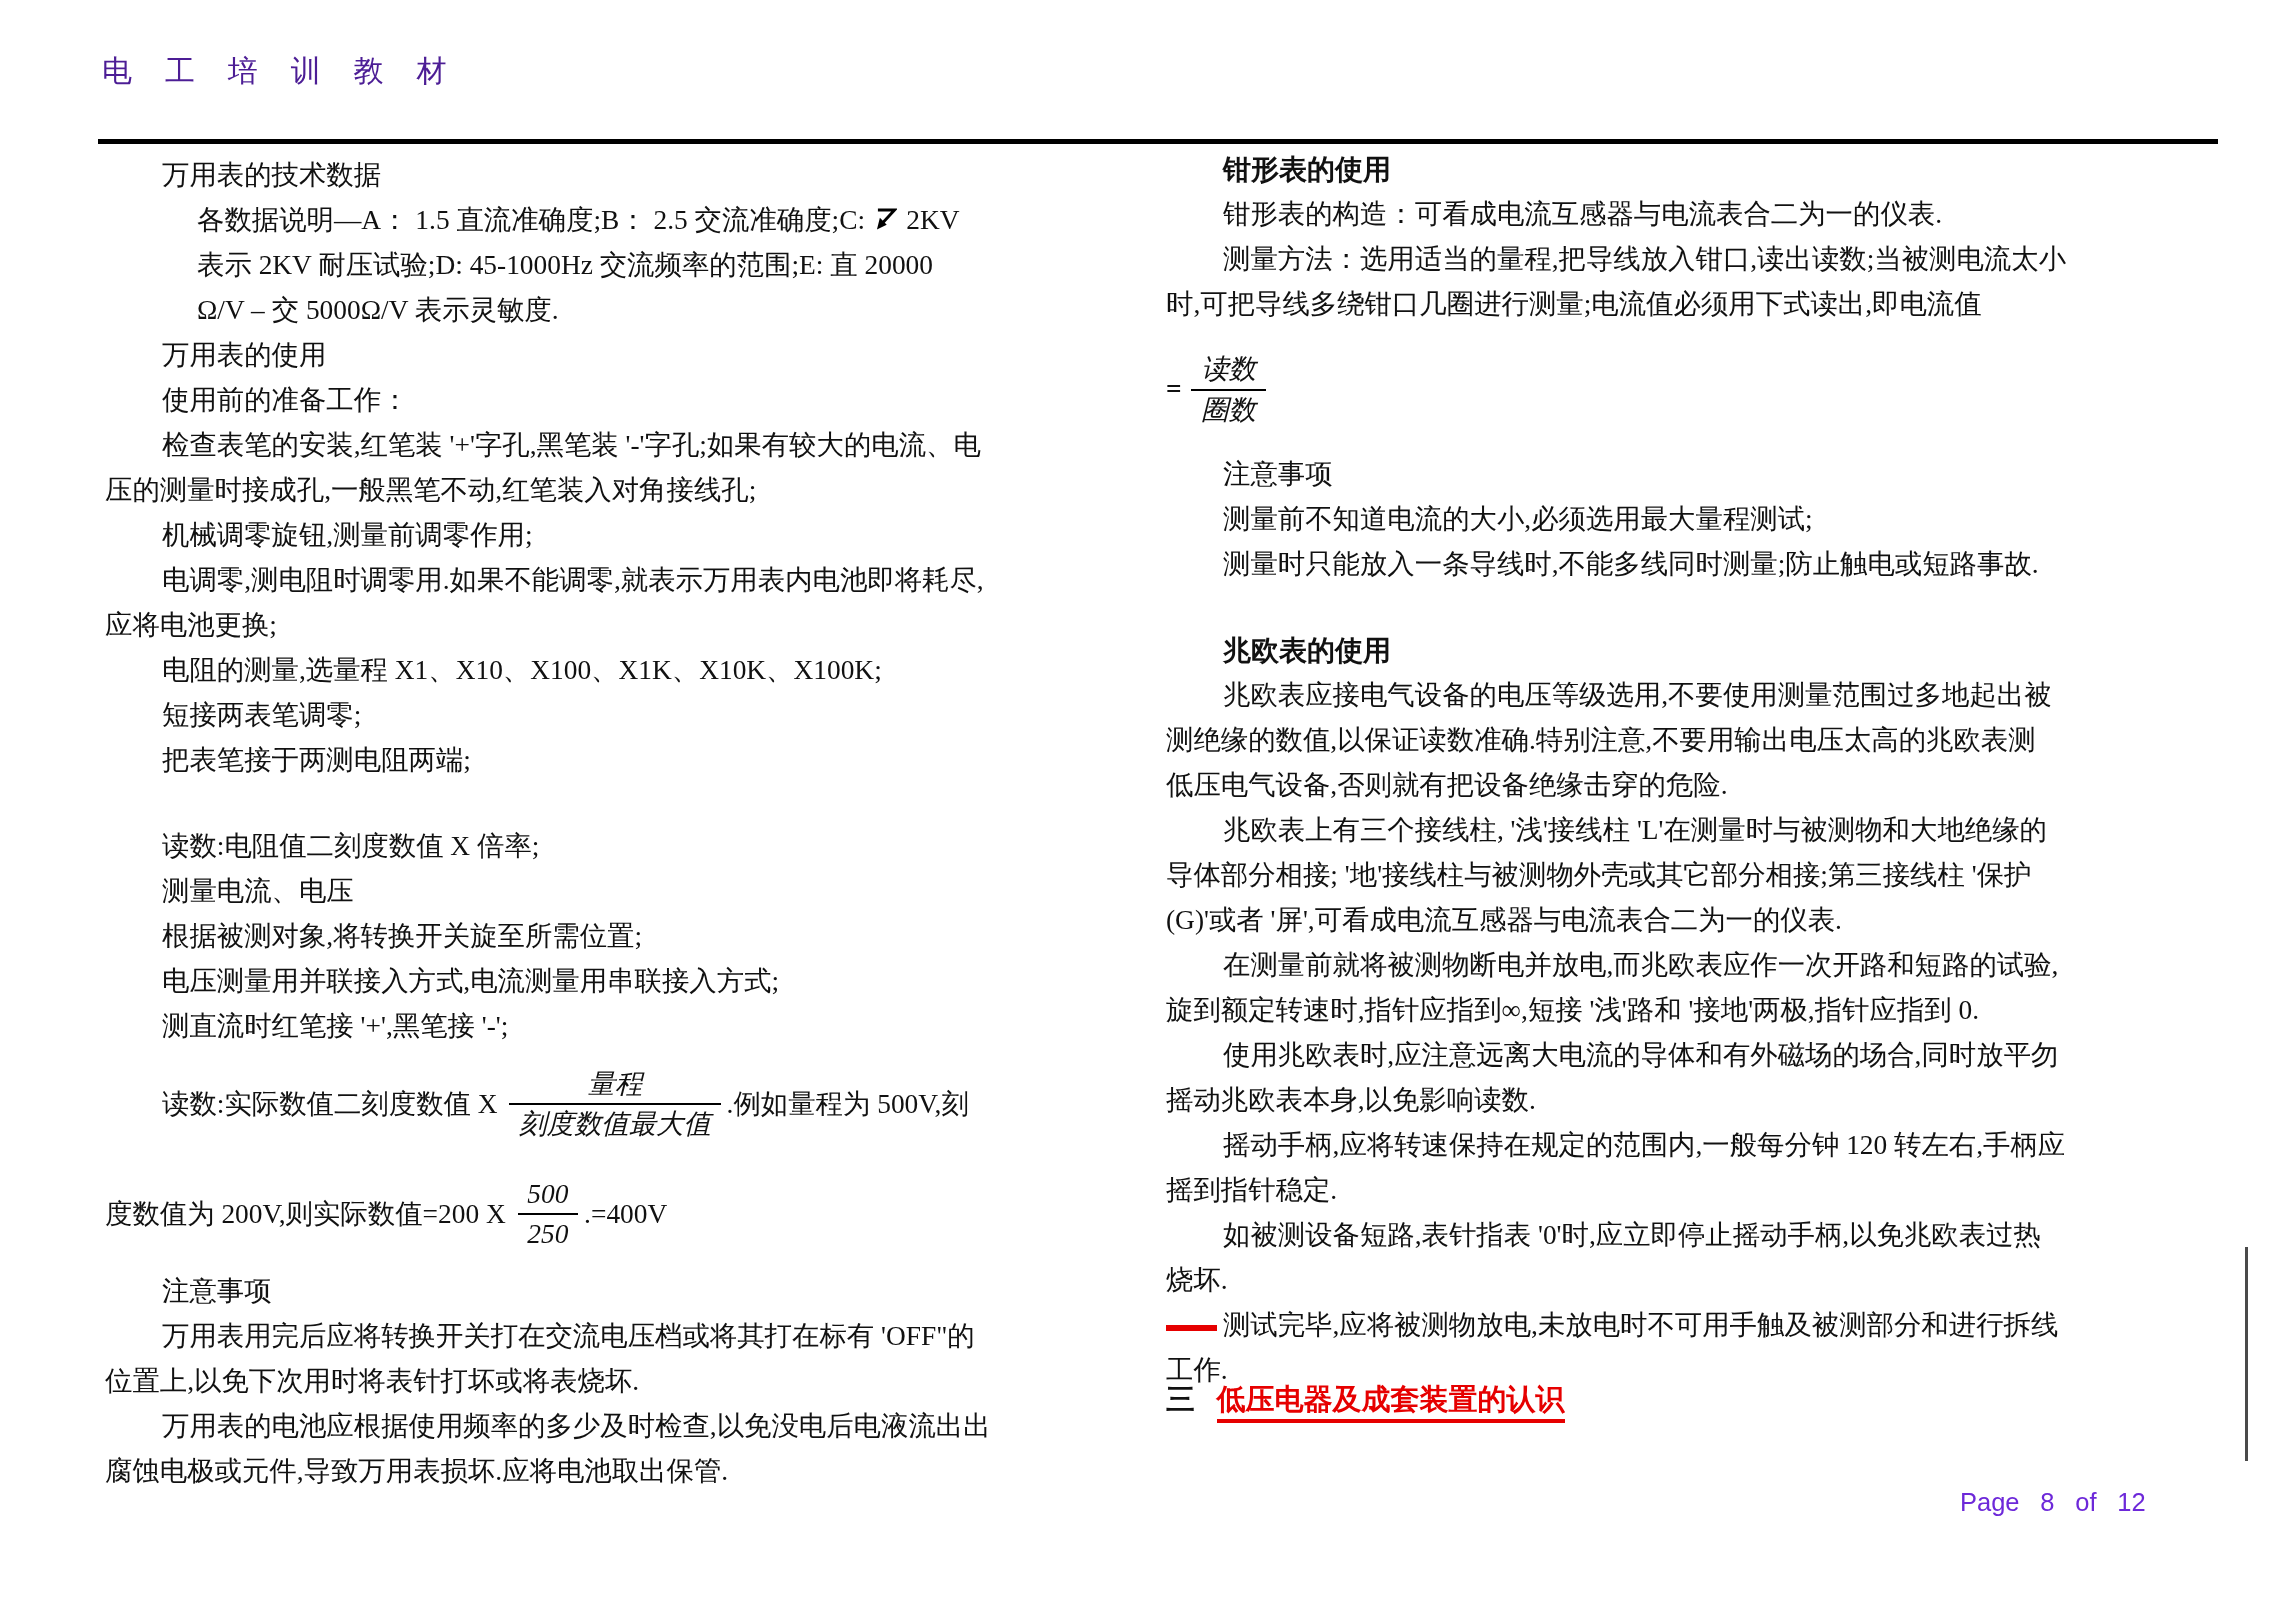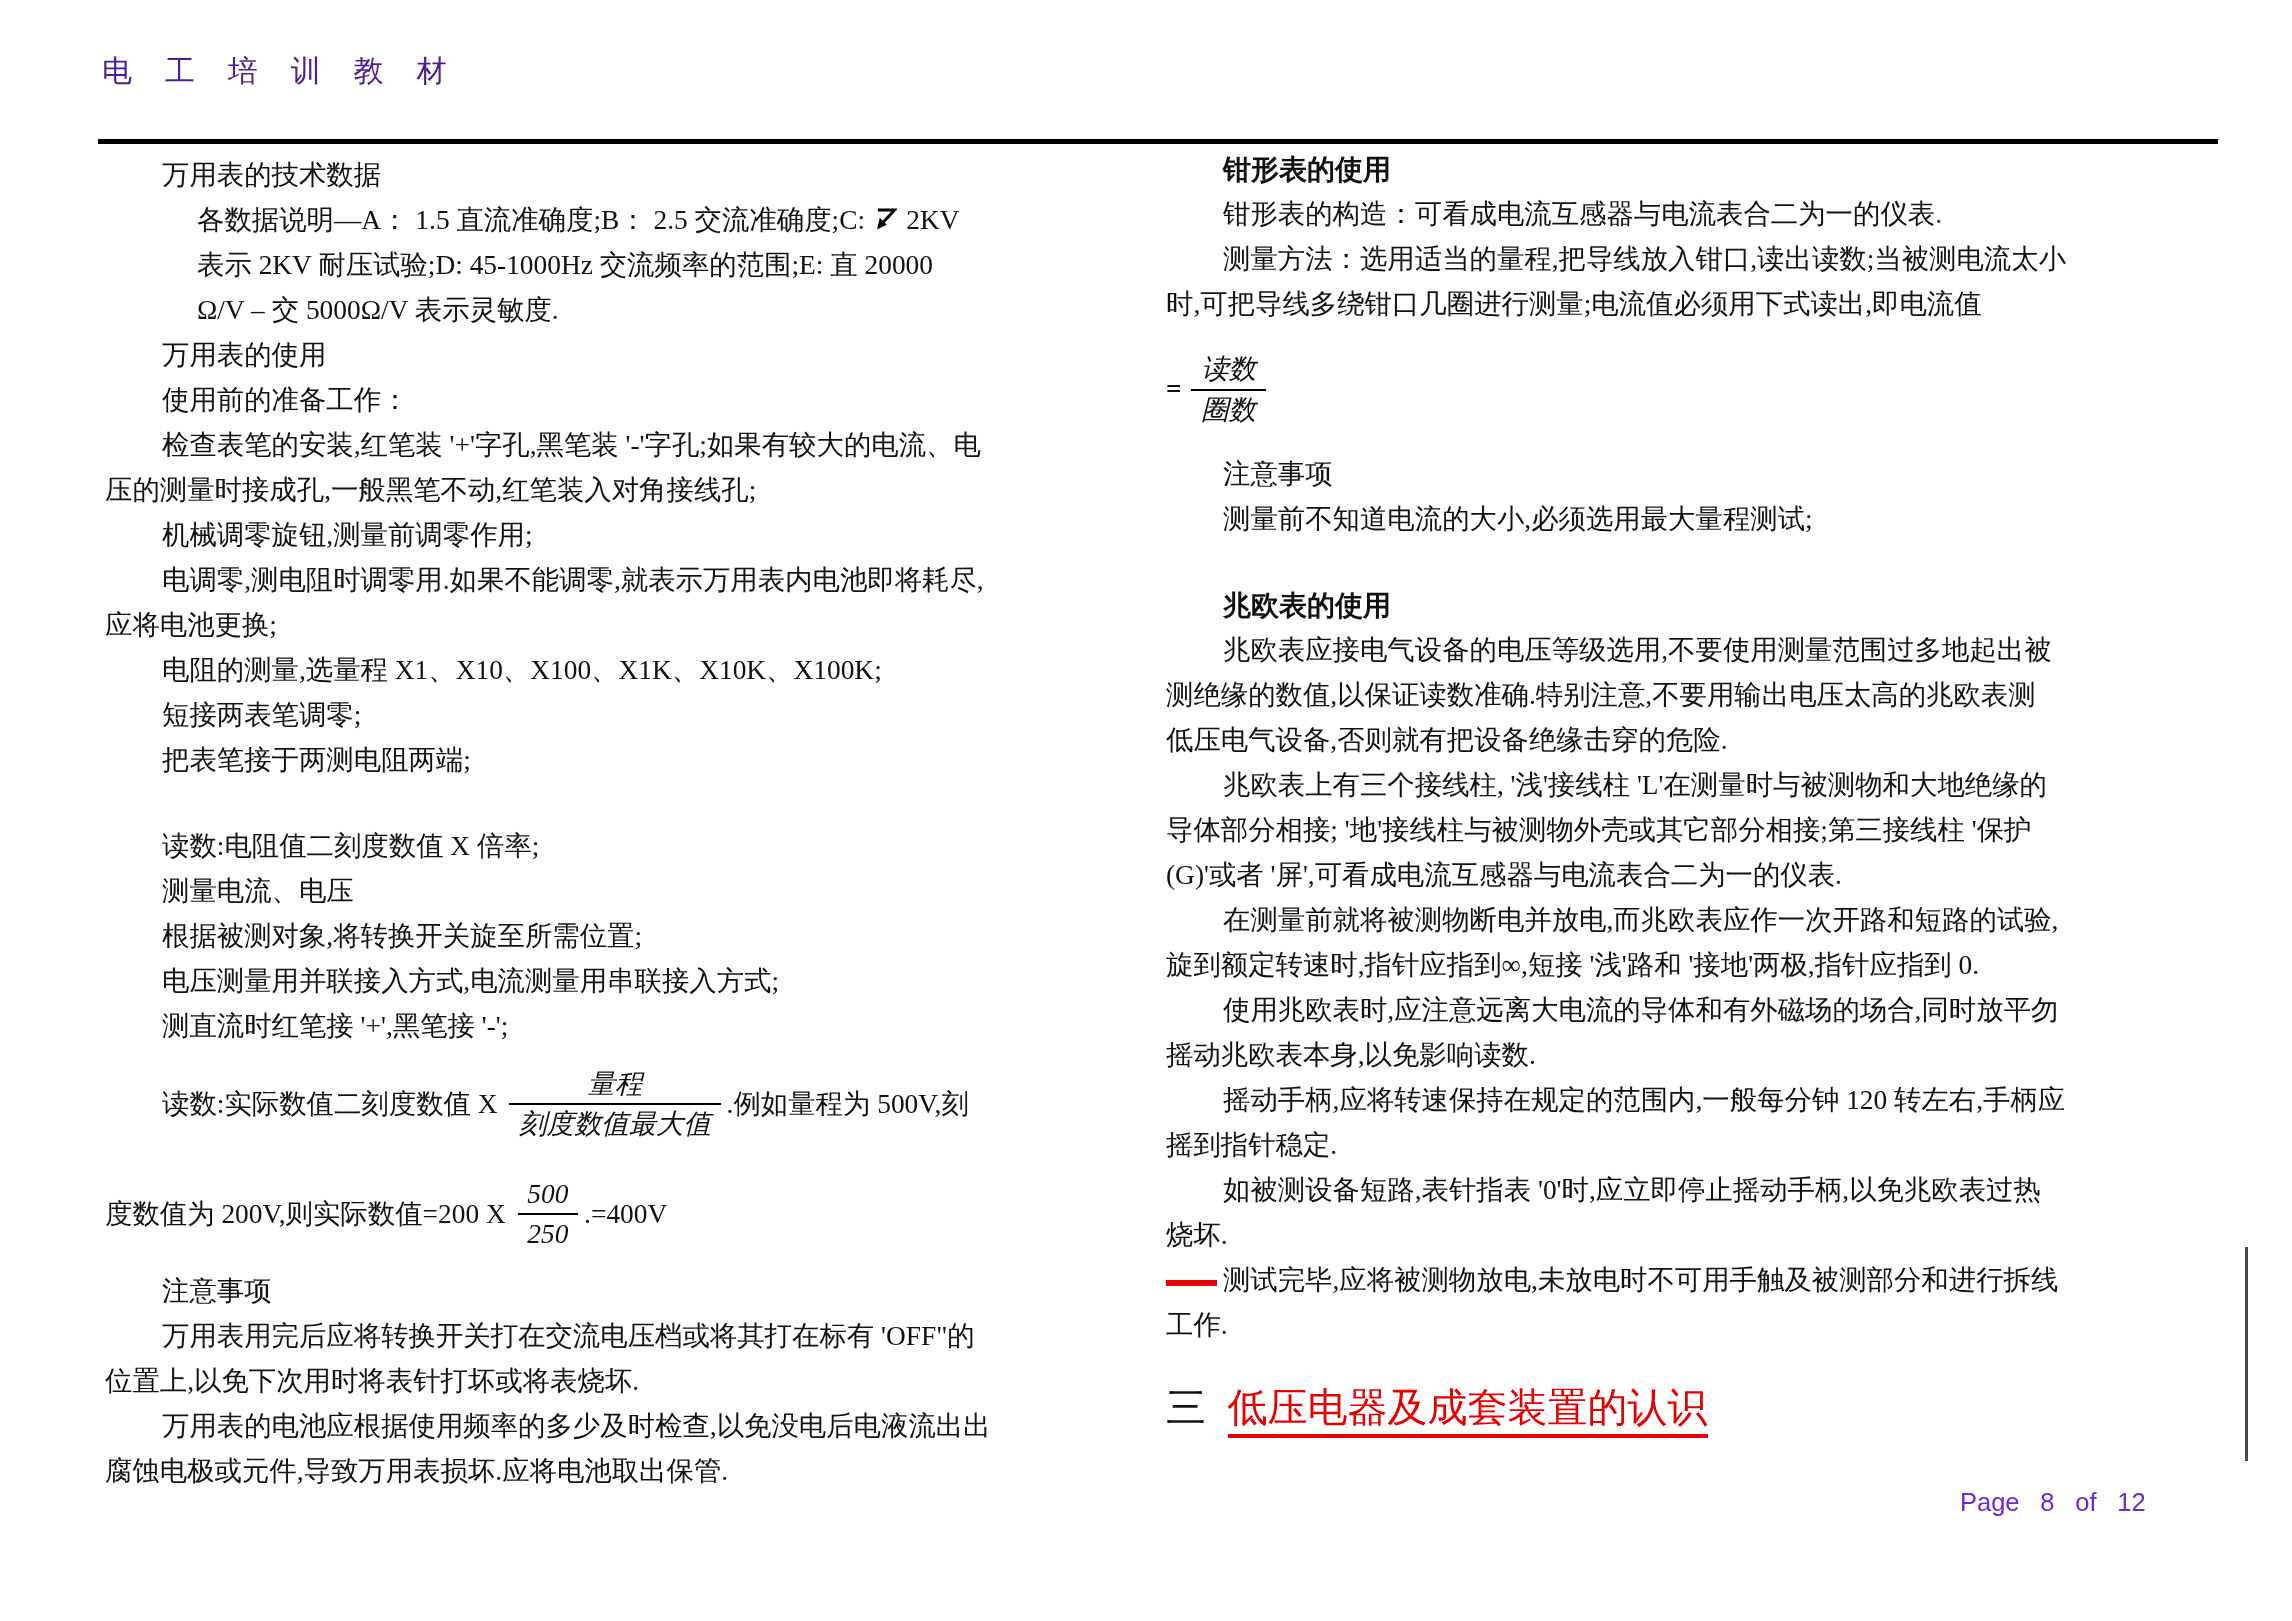--- a/index.html
+++ b/index.html
@@ -24,21 +24,21 @@
   .frac{display:inline-block;text-align:center;line-height:1.25;vertical-align:middle;font-style:italic;}
   .frac .num{display:block;padding:0 9.8px 2px 9.8px;}
   .frac .den{display:block;border-top:2.9px solid #000;padding:2px 9.8px 0 9.8px;}
   .cfrow{display:flex;align-items:center;height:125px;}
   .cfrow .eq{font-weight:700;margin-right:9.8px;}
   
   .sym{display:inline-block;vertical-align:-2.9px;margin:0 2px;}
   
   .redmark{display:inline-block;width:51px;height:5.9px;background:#e60000;margin-right:5.9px;vertical-align:2.9px;}
   
-  .sec3{position:absolute;left:1166px;top:1380px;font-size:40px;font-weight:400;white-space:nowrap;}
+  .sec3{position:absolute;left:1166px;top:1380px;font-size:29px;font-weight:700;white-space:nowrap;}
   .sec3num{color:#111;margin-right:21.6px;}
   .sec3title{color:#e60000;border-bottom:4.9px solid #e60000;padding-bottom:3.9px;}
   
   .pagefoot{position:absolute;left:1960px;top:1488px;font-size:25.5px;word-spacing:13.7px;color:#6d28d9;
             font-family:"Liberation Sans","DejaVu Sans",sans-serif;}
   
   .vline{position:absolute;left:2245px;top:1247px;width:2.9px;height:214px;background:#4a4a4a;}
 </style>
 </head>
 <body>
@@ -112,20 +112,21 @@
     <div class="cfrow">
       <span class="eq">=</span>
       <span class="frac">
         <span class="num">读数</span>
         <span class="den">圈数</span>
       </span>
     </div>
 
     <div class="ln ind">注意事项</div>
     <div class="ln ind">测量前不知道电流的大小,必须选用最大量程测试;</div>
+    <div class="ln ind">测量时只能放入一条导线时,不能多线同时测量;防止触电或短路事故.</div>
     <div class="gap"></div>
     <div class="ln ind subhead">兆欧表的使用</div>
     <div class="ln ind">兆欧表应接电气设备的电压等级选用,不要使用测量范围过多地起出被</div>
     <div class="ln">测绝缘的数值,以保证读数准确.特别注意,不要用输出电压太高的兆欧表测</div>
     <div class="ln">低压电气设备,否则就有把设备绝缘击穿的危险.</div>
     <div class="ln ind">兆欧表上有三个接线柱, '浅'接线柱 'L'在测量时与被测物和大地绝缘的</div>
     <div class="ln">导体部分相接; '地'接线柱与被测物外壳或其它部分相接;第三接线柱 '保护</div>
     <div class="ln">(G)'或者 '屏',可看成电流互感器与电流表合二为一的仪表.</div>
     <div class="ln ind">在测量前就将被测物断电并放电,而兆欧表应作一次开路和短路的试验,</div>
     <div class="ln">旋到额定转速时,指针应指到∞,短接 '浅'路和 '接地'两极,指针应指到 0.</div>

